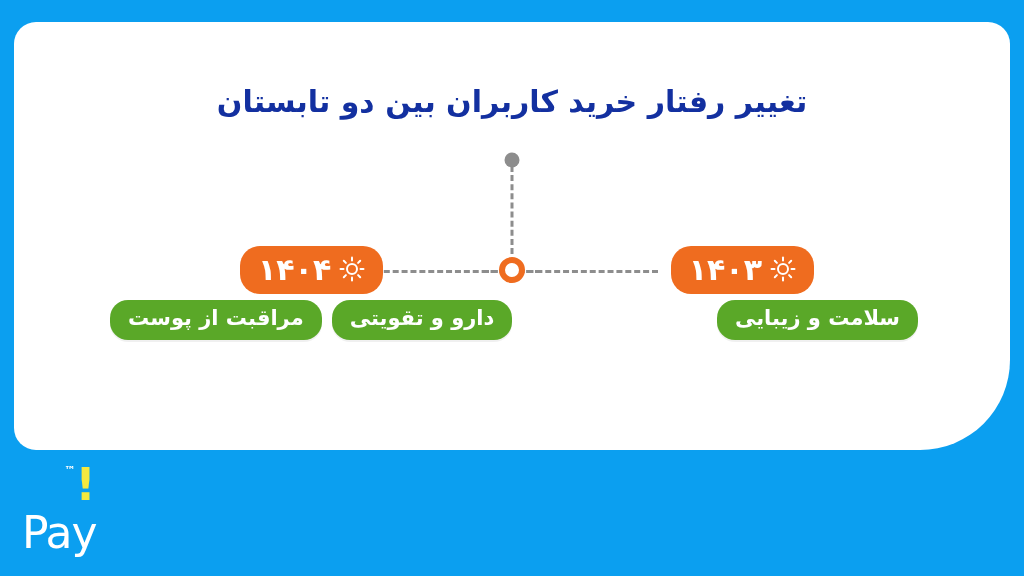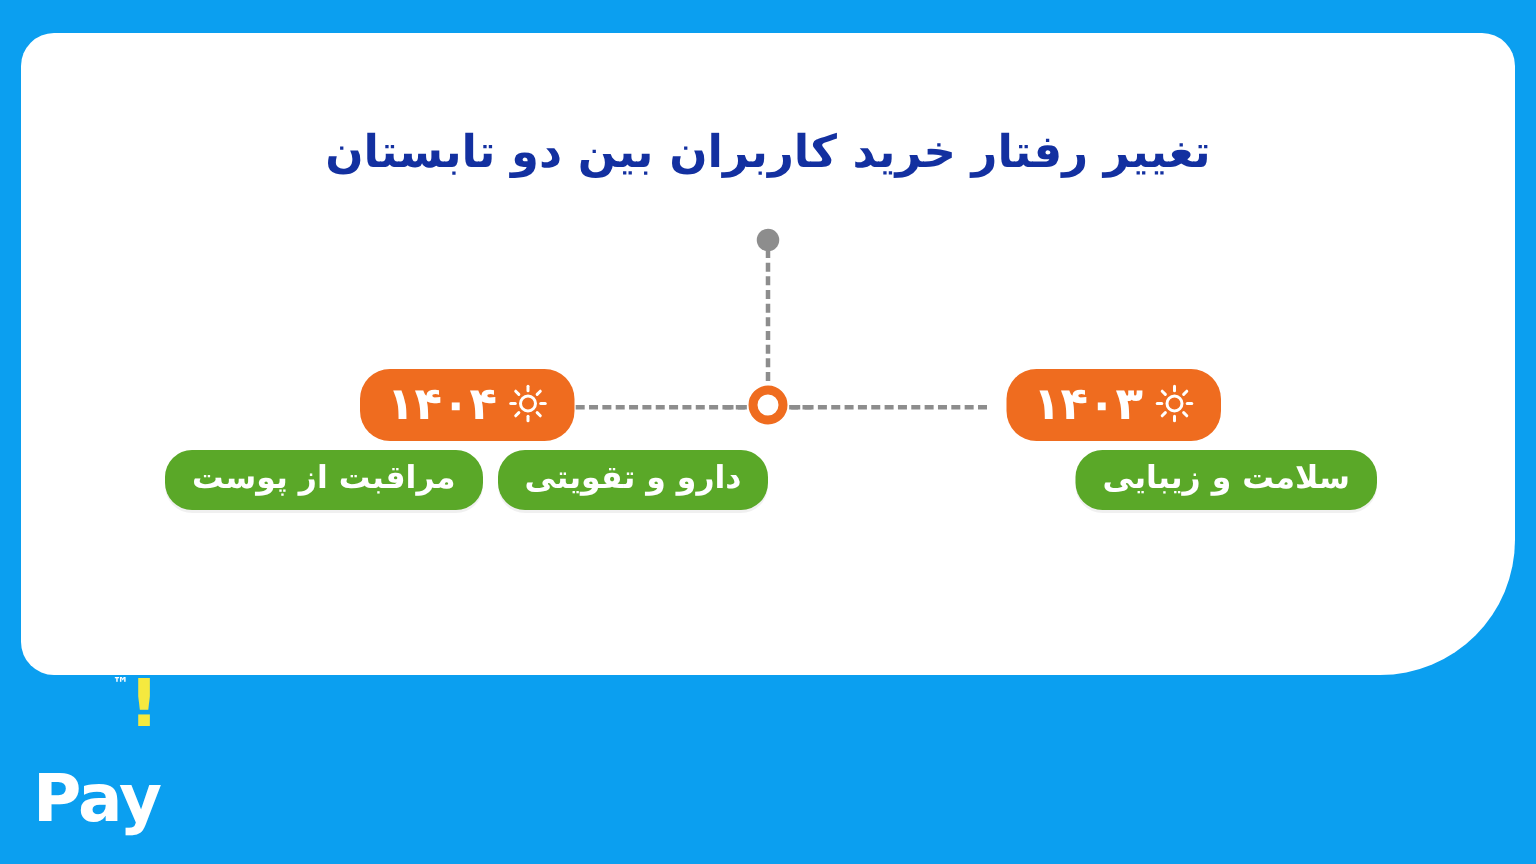--- a/index.html
+++ b/index.html
@@ -174,23 +174,23 @@
     margin-right: 2px;
   }
   .logo .tm {
     font-size: 11px;
     color: #ffffff;
     margin-right: 1px;
     margin-top: 2px;
   }
   .logo .line2 {
     font-size: 44px;
-    font-weight: bold;
+    font-weight: normal;
     letter-spacing: -1px;
-    margin-top: 21px;
+    margin-top: 6px;
   }
 </style>
 </head>
 <body>
 
 <div class="card">
 
   <div class="title">تغییر رفتار خرید کاربران بین دو تابستان</div>
 
   <div class="timeline">

